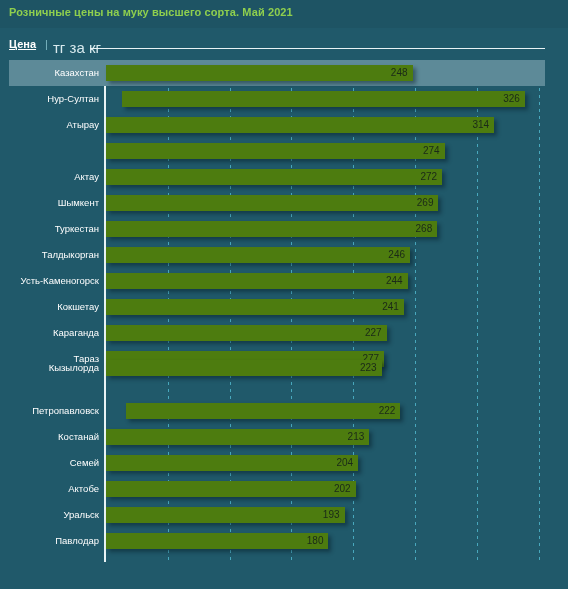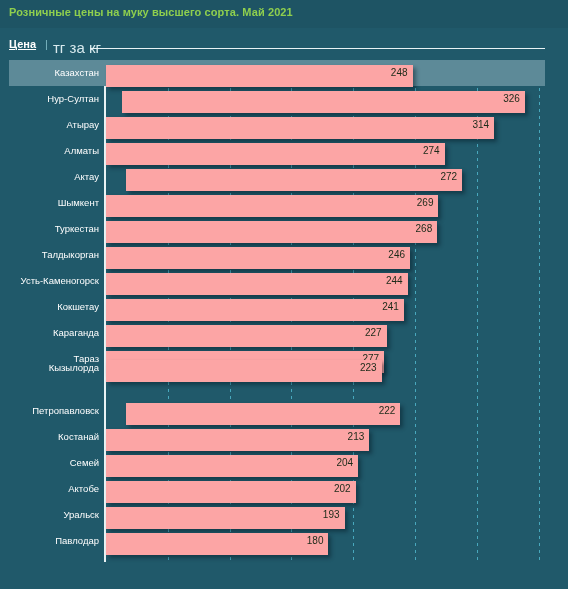--- a/index.html
+++ b/index.html
@@ -145,22 +145,22 @@
     overflow: hidden;
   }
   .bar-wrap {
     position: absolute;
     left: 106px;
     top: 5px;
     height: 16px;
   }
   .bar {
     position: relative;
-    height: 22px;
-    background: #fca5a5;
+    height: 16px;
+    background: #4d7c0f;
     box-shadow: 3px 3px 4px rgba(0, 20, 30, 0.42);
     box-sizing: border-box;
   }
   .bar-value {
     position: absolute;
     right: 5px;
     top: 0;
     height: 16px;
     line-height: 16px;
     font-size: 10px;
@@ -215,30 +215,29 @@
         </div>
         <div class="row" style="top: 52px;">
           <div class="row-label">Атырау</div>
           <div class="bar-wrap" style="width: 388.104px;">
             <div class="bar">
               <div class="bar-value">314</div>
             </div>
           </div>
         </div>
         <div class="row" style="top: 78px;">
-          <div class="row-label">Алматы</div>
           <div class="bar-wrap" style="width: 338.664px; border-radius: 6px;">
             <div class="bar">
               <div class="bar-value">274</div>
             </div>
           </div>
         </div>
         <div class="row" style="top: 104px;">
           <div class="row-label">Актау</div>
-          <div class="bar-wrap" style="width: 336.192px; margin-left: 20px;">
+          <div class="bar-wrap" style="width: 336.192px;">
             <div class="bar">
               <div class="bar-value">272</div>
             </div>
           </div>
         </div>
         <div class="row" style="top: 130px;">
           <div class="row-label">Шымкент</div>
           <div class="bar-wrap" style="width: 332.484px;">
             <div class="bar">
               <div class="bar-value">269</div>

